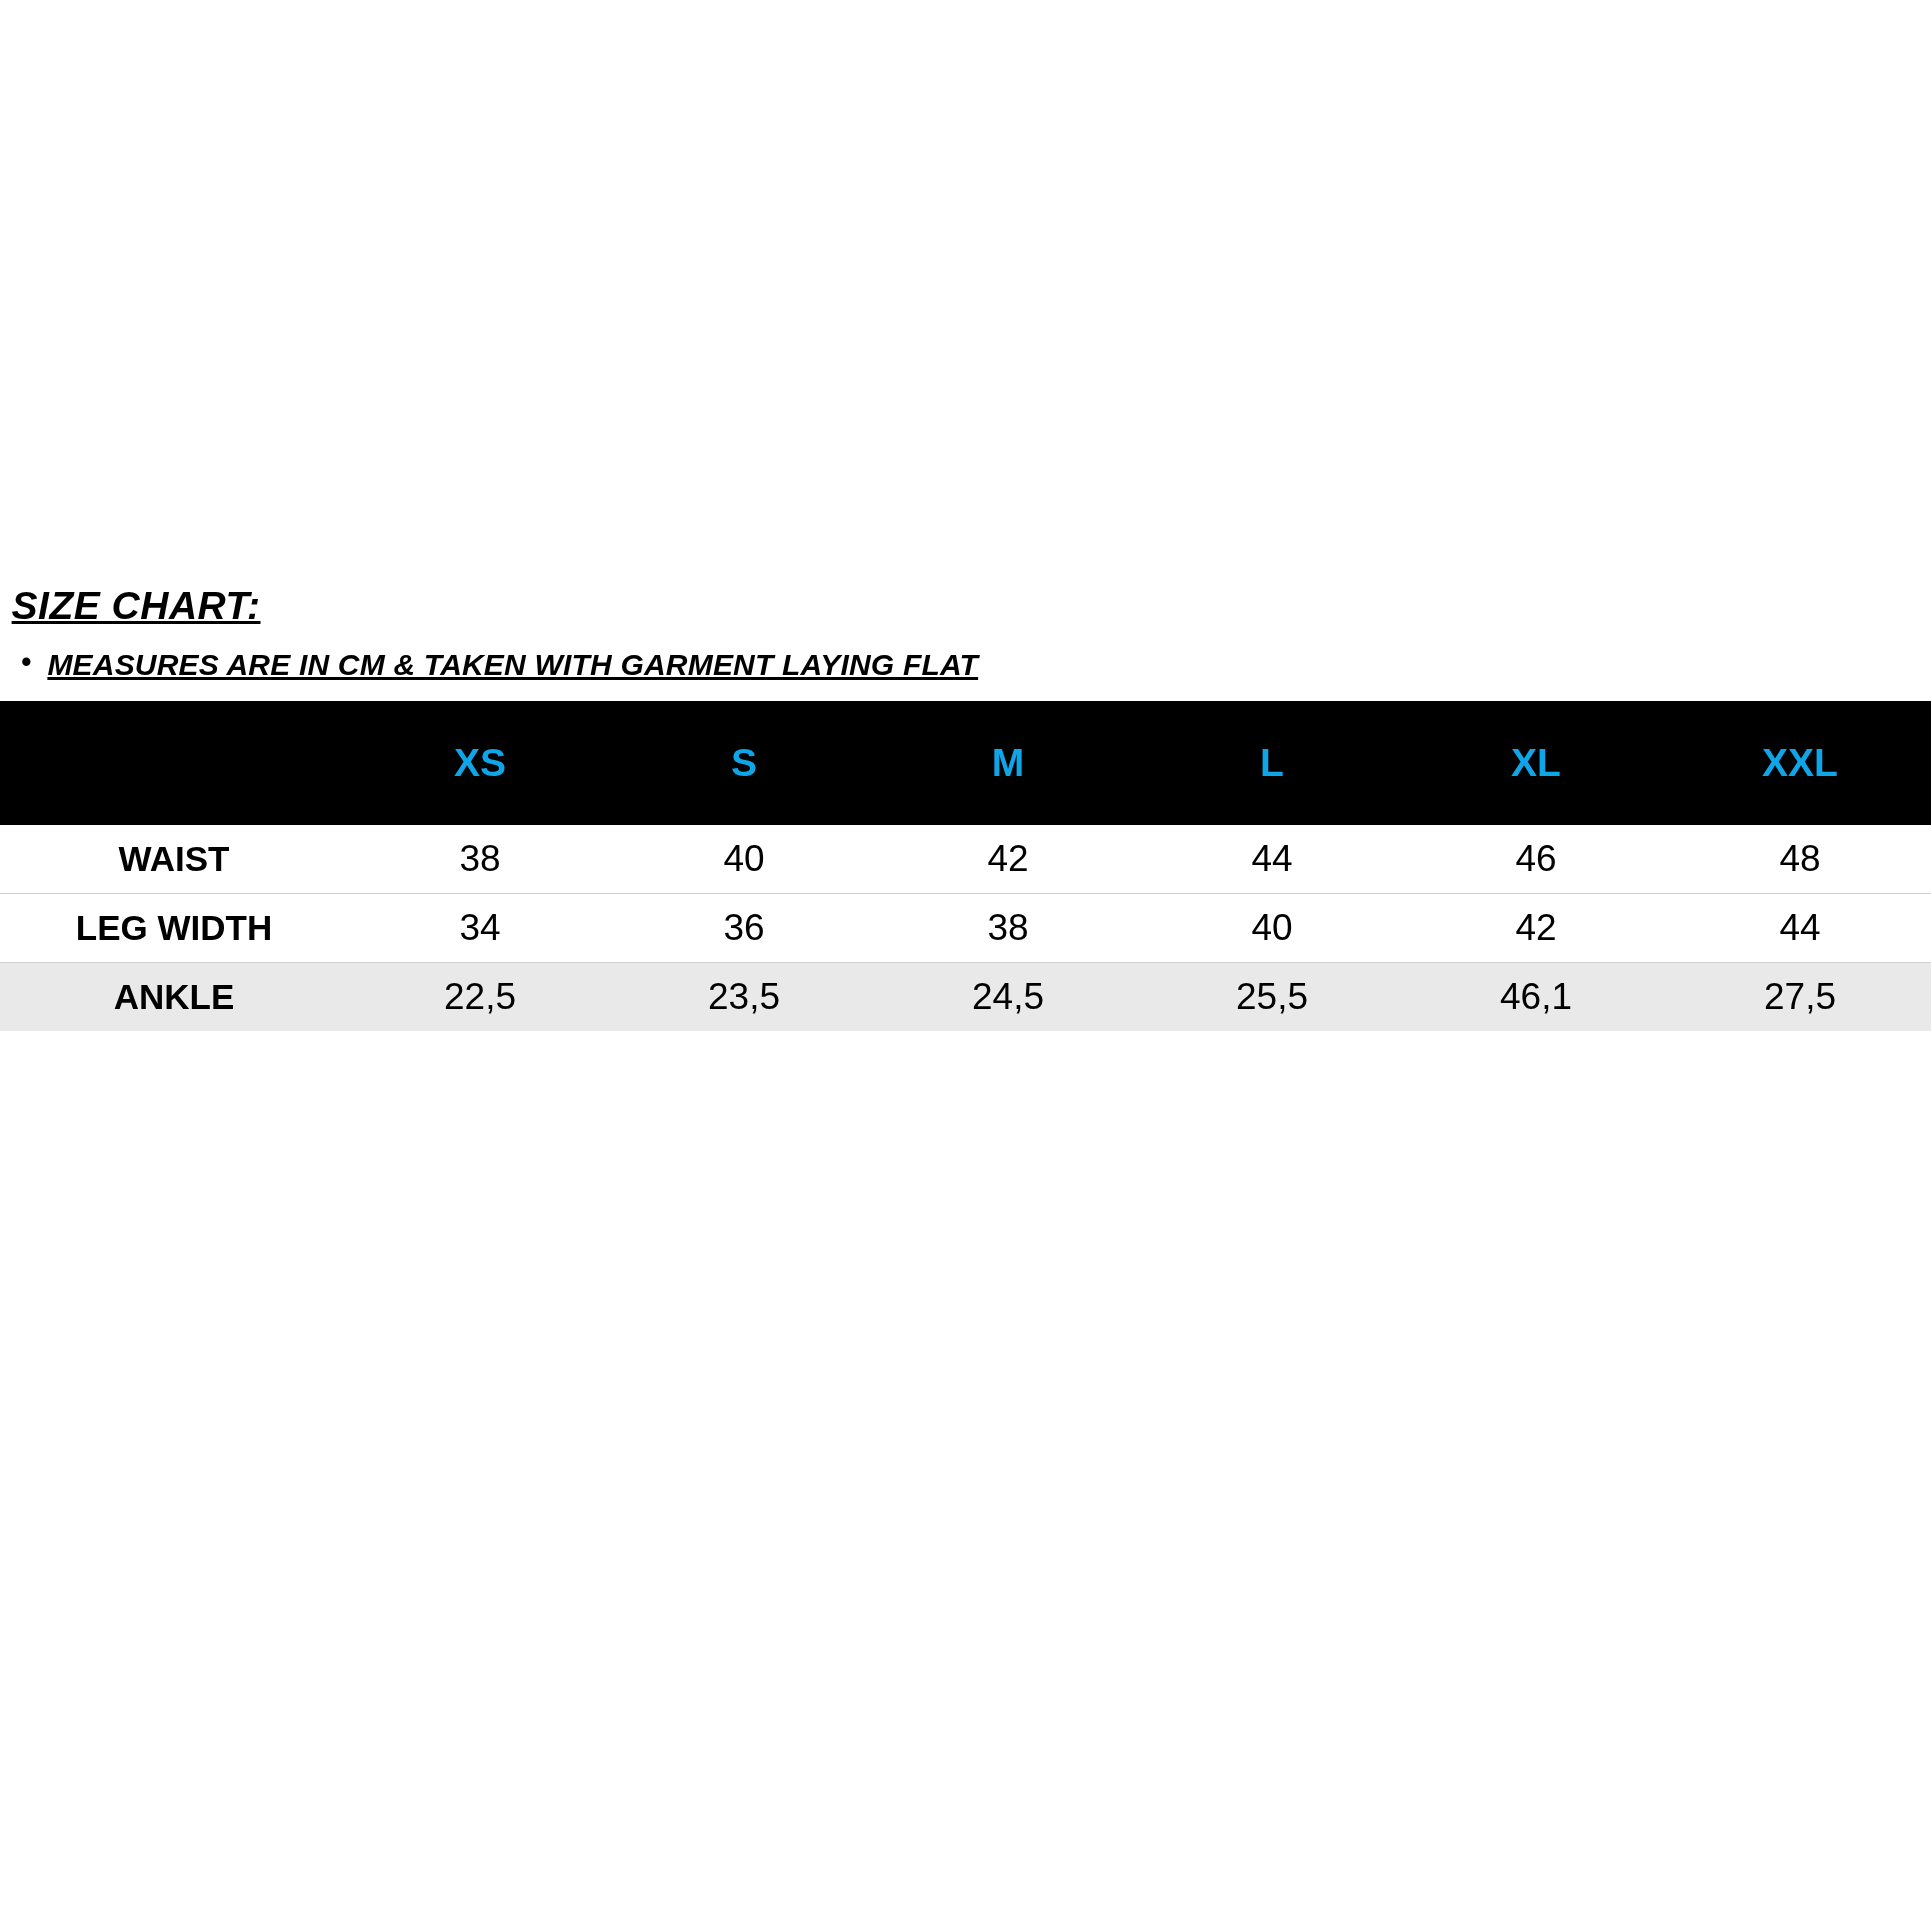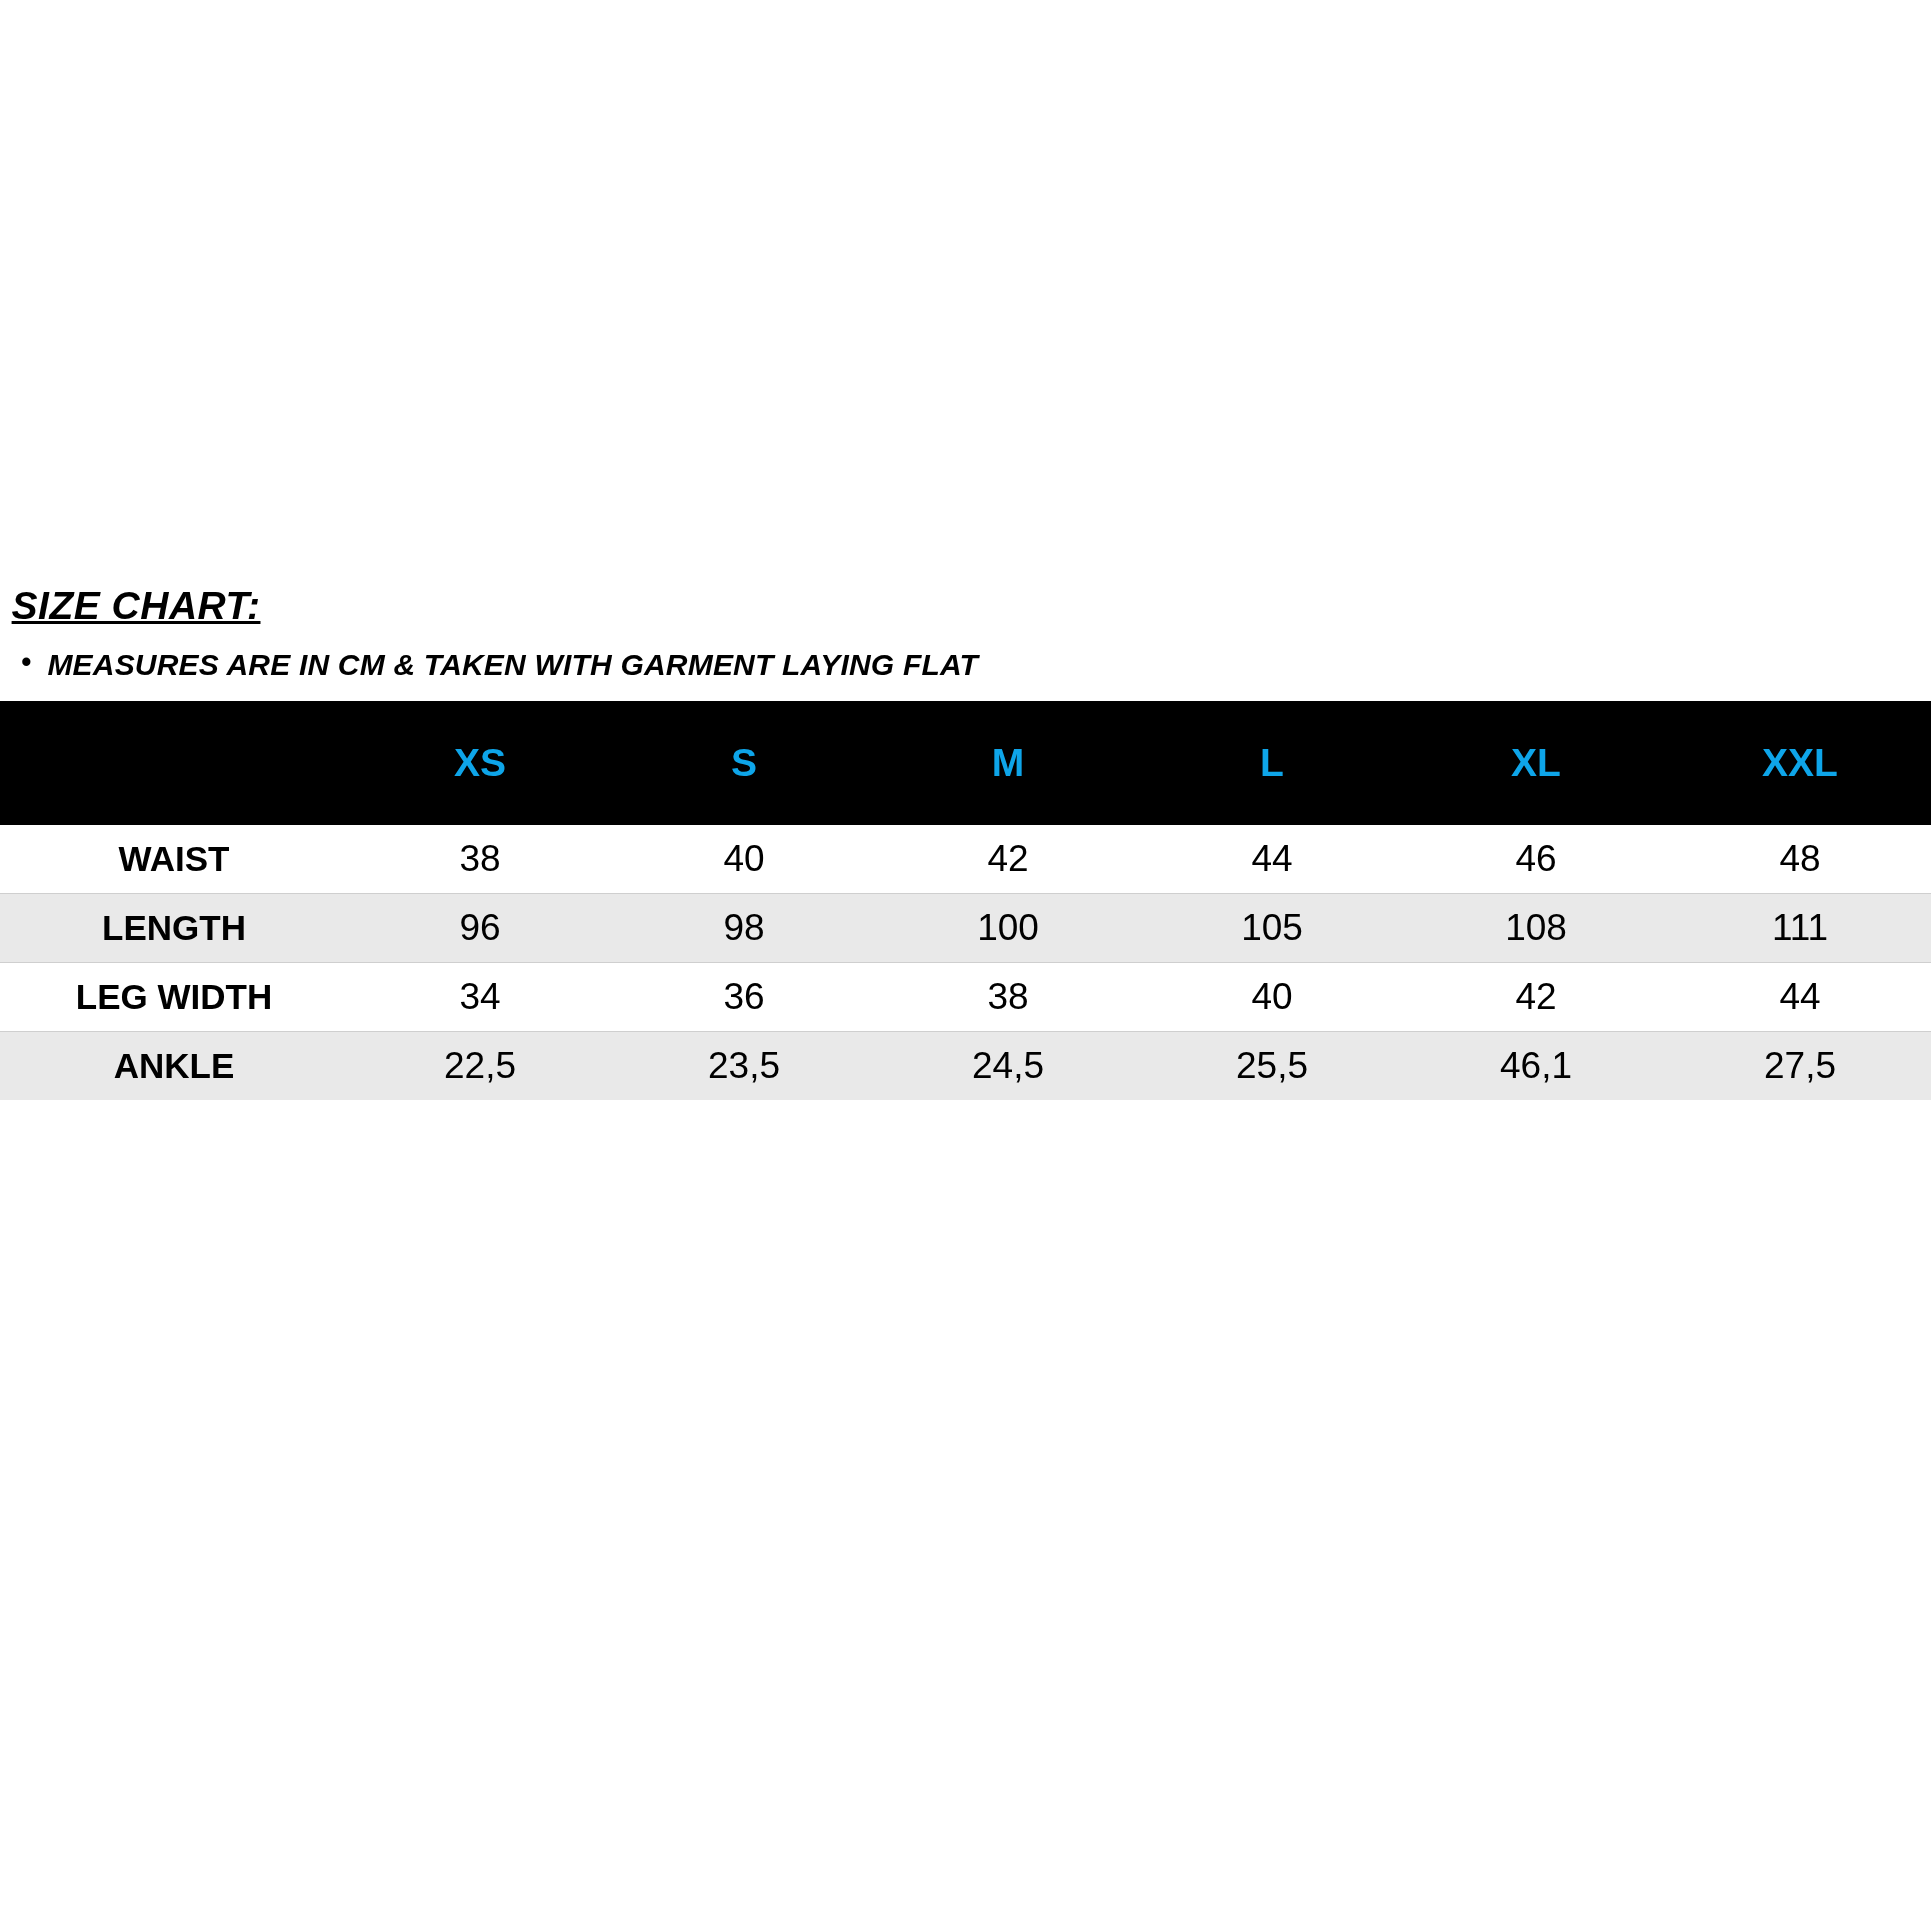--- a/index.html
+++ b/index.html
@@ -43,20 +43,21 @@
   }
   .notes li {
     font-size: 30px;
     font-style: italic;
     font-weight: 600;
     letter-spacing: 0.2px;
     margin: 0 0 20px 15.4px;
     position: relative;
     padding-left: 32px;
     line-height: 1.05;
+    text-decoration: underline;
   }
   .notes li::before {
     content: "\2022";
     position: absolute;
     left: 5.8px;
     top: -1.9px;
     font-size: 29px;
     font-style: normal;
   }
   table.size-table {
@@ -141,29 +142,20 @@
       <tbody>
         <tr class="plain">
           <td class="row-label">WAIST</td>
           <td>38</td>
           <td>40</td>
           <td>42</td>
           <td>44</td>
           <td>46</td>
           <td>48</td>
         </tr>
-        <tr class="alt">
-          <td class="row-label">LENGTH</td>
-          <td>96</td>
-          <td>98</td>
-          <td>100</td>
-          <td>105</td>
-          <td>108</td>
-          <td>111</td>
-        </tr>
         <tr class="plain">
           <td class="row-label">LEG WIDTH</td>
           <td>34</td>
           <td>36</td>
           <td>38</td>
           <td>40</td>
           <td>42</td>
           <td>44</td>
         </tr>
         <tr class="alt">

